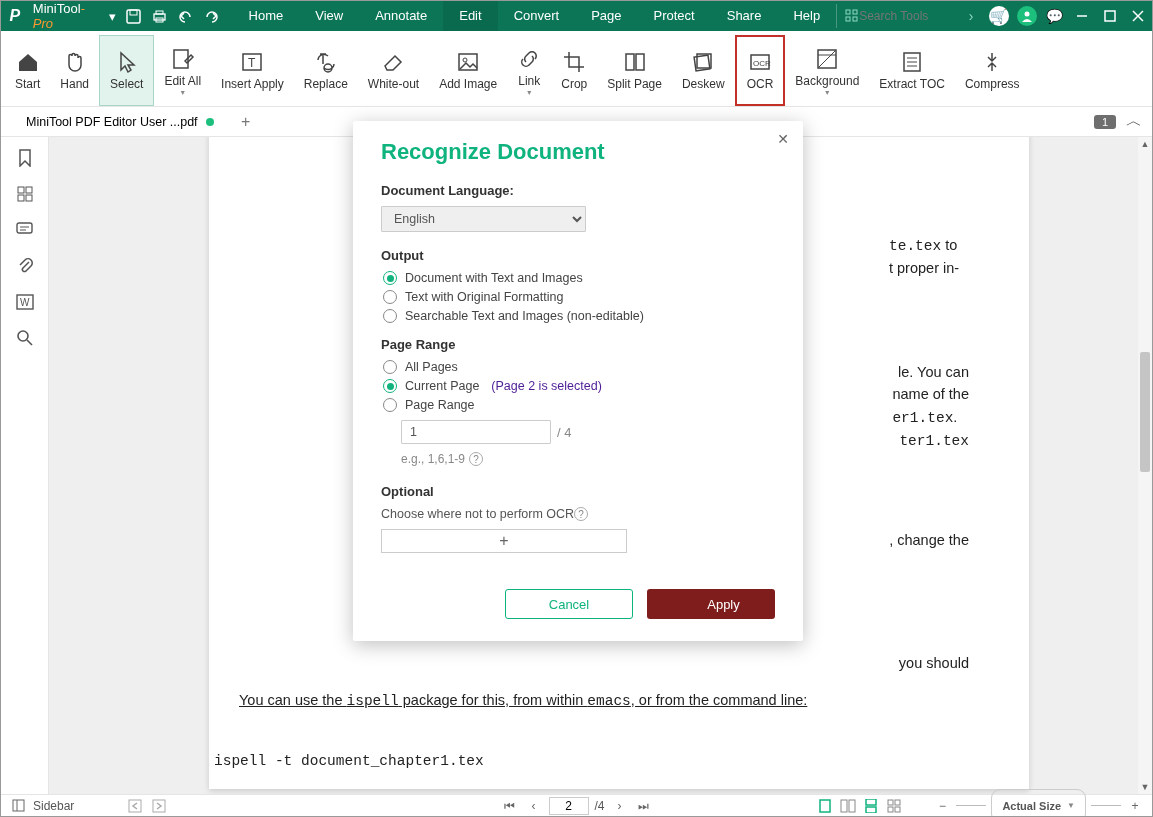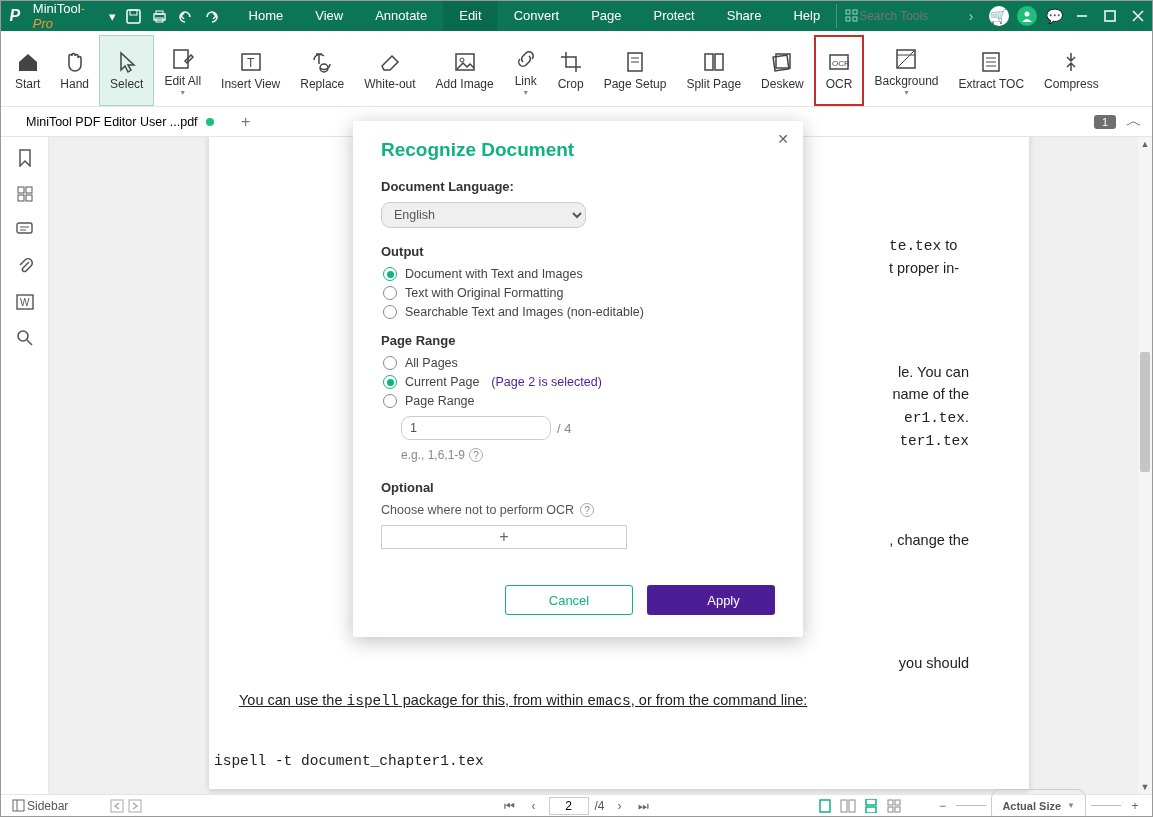--- a/index.html
+++ b/index.html
@@ -45,39 +45,39 @@
 .canvas-area { flex:1; background:#efefef; position:relative; overflow:hidden; }
 .page { position:absolute; left: 160px; top: -8px; width: 820px; height: 660px; background:#fff; box-shadow:0 2px 6px rgba(0,0,0,.15); padding: 60px 60px 40px 60px; font-family: Georgia, serif; font-size:14.5px; color:#222; line-height:1.55; }
 .page code, .page .tt { font-family: "Courier New", monospace; }
 .scrollbar-v { position:absolute; top:0; right:0; bottom:0; width:14px; background:#f5f5f5; }
 .scrollbar-v .thumb { position:absolute; top:215px; height:120px; left:2px; right:2px; background:#c5c5c5; border-radius:2px; }
 .scrollbar-v .arr { position:absolute; left:0;right:0; height:14px; display:flex;align-items:center;justify-content:center; font-size:9px; color:#666; }
 
 
 .dialog { position:absolute; left: 352px; top: 120px; width: 450px; background:#fff; box-shadow: 0 4px 20px rgba(0,0,0,.25); border-radius:2px; z-index: 50; padding: 18px 28px 22px 28px; font-size:13px; color:#444; }
 .dialog .dlg-close { position:absolute; top:10px; right:14px; color:#666; cursor:pointer; font-size:14px; }
-.dialog h2 { color:#0fb37d; font-size:19px; font-weight:600; margin-bottom: 18px; }
+.dialog h2 { color:#0fb37d; font-size:22px; font-weight:600; margin-bottom: 18px; }
 .dialog .sec-head { font-weight:600; color:#333; margin-top: 10px; margin-bottom: 8px;}
-.dialog select, .dialog input[type=text] { border:1px solid #ccc; border-radius:9px; font-size:12.5px; padding: 4px 8px; color:#555; }
+.dialog select, .dialog input[type=text] { border:1px solid #ccc; border-radius:1px; font-size:12.5px; padding: 4px 8px; color:#555; }
 .dialog select { width: 205px; height:26px; }
 .radio-row { display:flex; align-items:center; gap: 8px; margin: 5px 0 5px 2px; font-size:12.5px; color:#444; }
 .radio-row .r { width:14px; height:14px; border:1.5px solid #888; border-radius:50%; display:flex;align-items:center;justify-content:center; }
 .radio-row .r.on { border-color:#0fb37d; }
 .radio-row .r.on::after { content:""; width:7px; height:7px; border-radius:50%; background:#0fb37d; }
 .radio-row .hint { color:#4c1d95; margin-left:4px; }
 .page-range-hint { font-size:12px; color:#888; margin-top:8px; display:flex;align-items:center;gap:4px; }
 .help-q { width:14px;height:14px; border:1px solid #aaa; border-radius:50%; display:inline-flex;align-items:center;justify-content:center; font-size:10px; color:#888; }
 .btn-row { display:flex; justify-content:flex-end; gap:14px; margin-top: 36px; }
 .btn { width:128px; height:30px; border-radius:3px; display:flex;align-items:center;justify-content:center; font-size:13px; cursor:pointer; }
 .btn.cancel { border:1px solid #0fb37d; color:#0fb37d; background:#fff; }
-.btn.apply { background:#4c1d95; color:#fff;padding-left:25px; }
+.btn.apply { background:#7f1d1d; color:#fff;padding-left:25px; }
 .add-area { border:1px solid #ccc; height:24px; width: 246px; display:flex;align-items:center;justify-content:center; color:#666; margin-top:8px; cursor:pointer; font-size:16px; }
 
 
-.statusbar { position:absolute; left:0; right:0; bottom:0; height:22px; background:#fff; border-top:1px solid #e5e5e5; display:flex; align-items:center; font-size:12px; color:#555; padding:0 8px; gap:0; }
+.statusbar { position:absolute; left:0; right:0; bottom:0; height:22px; background:#fff; border-top:1px solid #e5e5e5; display:flex; align-items:center; font-size:12px; color:#555; padding:0 8px; gap:6px; }
 .statusbar .mid { position:absolute; left:50%; transform:translateX(-50%); display:flex;align-items:center; gap:6px; }
 .statusbar .right { margin-left:auto; display:flex;align-items:center; gap:5px; }
 .statusbar input.pg { width:40px; height:18px; text-align:center; border:1px solid #ccc; font-size:12px; }
 .statusbar .sb-icon { width:18px;height:18px;display:flex;align-items:center;justify-content:center; cursor:pointer; color:#666; }
 .zoom-select { border:1px solid #ccc; height:18px; border-radius:9px; padding:16px 10px; font-size:11px; display:flex;align-items:center; gap:6px; min-width:90px; justify-content:flex-start;font-weight:bold; }
 .zoom-line { width:30px; height:1px; background:#bbb; }
 
 svg { display:block; }
 </style>
 </head>
@@ -191,21 +191,21 @@
         <path d="M14 14 L20 8 L22 10 L16 16 Z" fill="none" stroke="#444" stroke-width="1.5"></path>
       </svg>
       <span>Edit All</span>
       <span class="drop-tick">▾</span>
     </div>
     <div class="ribbon-item">
       <svg class="ri-icon" viewBox="0 0 24 24">
         <rect x="3" y="4" width="18" height="16" fill="none" stroke="#444" stroke-width="1.5"></rect>
         <text x="8" y="17" font-size="12" fill="#444">T</text>
       </svg>
-      <span>Insert View</span>
+      <span>Insert Apply</span>
     </div>
     <div class="ribbon-item">
       <svg class="ri-icon" viewBox="0 0 24 24">
         <path d="M6 4 L12 4 M9 4 L9 14 M10 18 a4 4 0 1 0 8 0 a4 4 0 1 0 -8 0 M4 10 a6 6 0 0 1 10 -4 M20 14 a6 6 0 0 1 -10 4" fill="none" stroke="#444" stroke-width="1.5"></path>
       </svg>
       <span>Replace</span>
     </div>
     <div class="ribbon-item">
       <svg class="ri-icon" viewBox="0 0 24 24">
         <path d="M4 16 L14 6 L20 12 L12 20 L6 20 Z" fill="none" stroke="#444" stroke-width="1.5"></path>
@@ -225,28 +225,20 @@
         <path d="M9 15 a4 4 0 0 1 0 -6 l3 -3 a4 4 0 0 1 6 6 M15 9 a4 4 0 0 1 0 6 l-3 3 a4 4 0 0 1 -6 -6" fill="none" stroke="#444" stroke-width="1.5"></path>
       </svg>
       <span>Link</span>
       <span class="drop-tick">▾</span>
     </div>
     <div class="ribbon-item">
       <svg class="ri-icon" viewBox="0 0 24 24">
         <path d="M7 2 V17 H22 M2 7 H17 V22" fill="none" stroke="#444" stroke-width="1.5"></path>
       </svg>
       <span>Crop</span>
-    </div>
-    <div class="ribbon-item">
-      <svg class="ri-icon" viewBox="0 0 24 24">
-        <rect x="5" y="3" width="14" height="18" fill="none" stroke="#444" stroke-width="1.5"></rect>
-        <line x1="8" y1="8" x2="16" y2="8" stroke="#444"></line>
-        <line x1="8" y1="12" x2="16" y2="12" stroke="#444"></line>
-      </svg>
-      <span>Page Setup</span>
     </div>
     <div class="ribbon-item">
       <svg class="ri-icon" viewBox="0 0 24 24">
         <rect x="3" y="4" width="8" height="16" fill="none" stroke="#444" stroke-width="1.5"></rect>
         <rect x="13" y="4" width="8" height="16" fill="none" stroke="#444" stroke-width="1.5"></rect>
       </svg>
       <span>Split Page</span>
     </div>
     <div class="ribbon-item">
       <svg class="ri-icon" viewBox="0 0 24 24">
@@ -341,21 +333,21 @@
 
   <div class="canvas-area">
     <div class="page">
       <div style="position:absolute; right:60px; top:105px; text-align:left; width:80px;">
         <span class="tt">te.tex</span><span> to</span><br>
         <span>t proper in-</span>
       </div>
       <div style="position:absolute; right:60px; top:232px; text-align:left;">
         <div style="text-align:right">le. You can</div>
         <div style="text-align:right">name of the</div>
-        <div style="text-align:right"><span class="tt">er1.tex</span><span>.</span></div>
+        <div style="text-align:left"><span class="tt">er1.tex</span><span>.</span></div>
         <div style="text-align:right"><span class="tt">ter1.tex</span></div>
       </div>
       <div style="position:absolute; right:60px; top:400px; text-align:right;">, change the</div>
       <div style="position:absolute; right:60px; top:523px; text-align:right;">you should </div>
       <div style="position:absolute; left:30px; top:560px; right:60px;text-decoration:underline;">
         <span>You can use the </span><span class="tt">ispell</span><span> package for this, from within </span><span class="tt">emacs</span><span>, or from the command line:</span>
       </div>
       <div style="position:absolute; left:5px; top:621px; font-family:'Courier New',monospace;">ispell -t document_chapter1.tex</div>
     </div>
     <div class="scrollbar-v">
@@ -404,21 +396,21 @@
   <div style="margin-left:20px; margin-top:8px; display:flex;align-items:center;gap:6px;">
     <input type="text" style="width: 150px; height: 24px;" value="1">
     <span style="color:#888"> / 4</span>
   </div>
   <div class="page-range-hint" style="margin-left:20px">
     <span>e.g., 1,6,1-9</span>
     <span class="help-q">?</span>
   </div>
 
   <div class="sec-head" style="margin-top:18px">Optional</div>
-  <div style="display:flex;align-items:flex-start;gap:6px;font-size:12.5px;color:#555;">
+  <div style="display:flex;align-items:flex-start;font-size:12.5px;color:#555;">
     <span>Choose where not to perform OCR</span>
     <span class="help-q">?</span>
   </div>
   <div class="add-area">+</div>
 
   <div class="btn-row">
     <div class="btn cancel">Cancel</div>
     <div class="btn apply">Apply</div>
   </div>
 </div>

